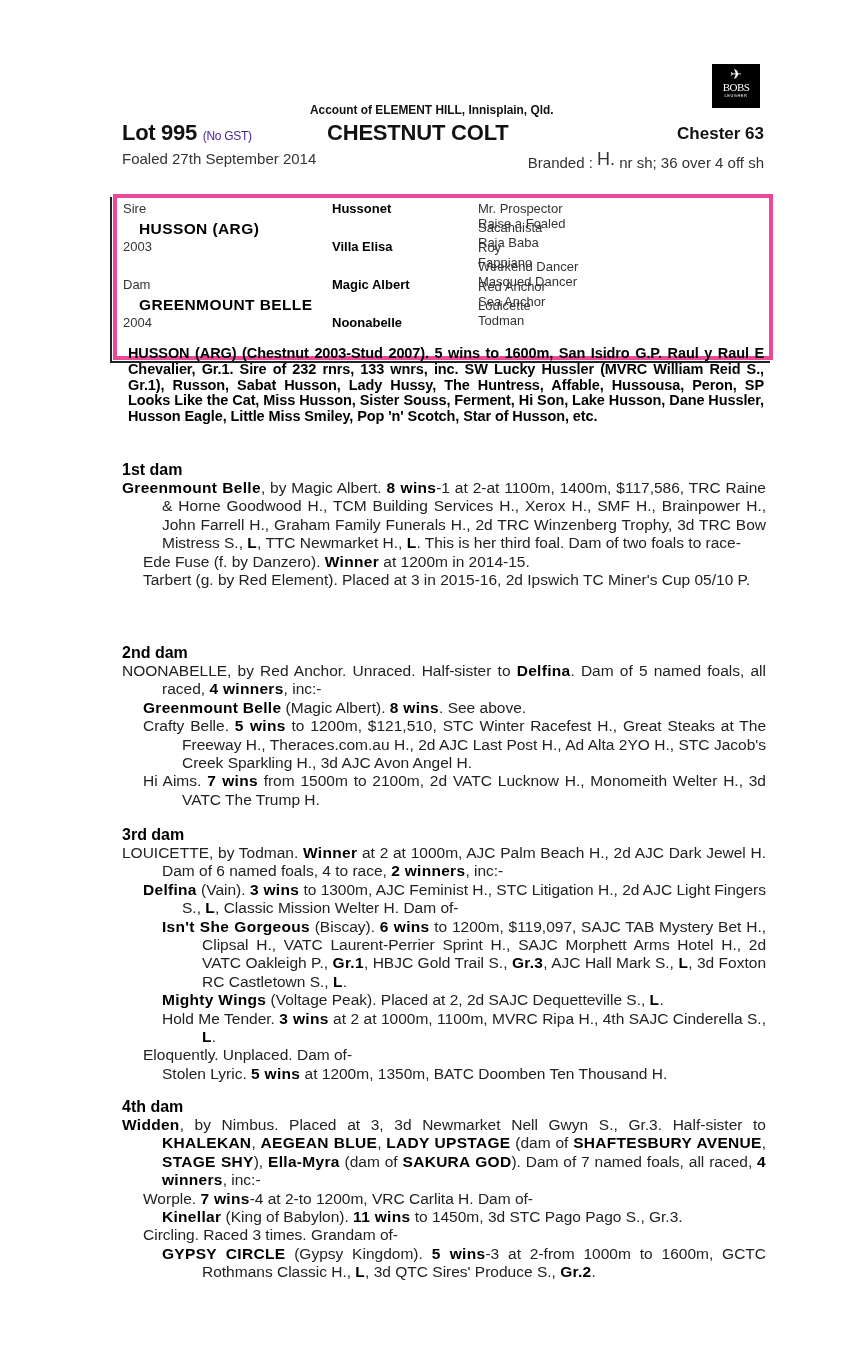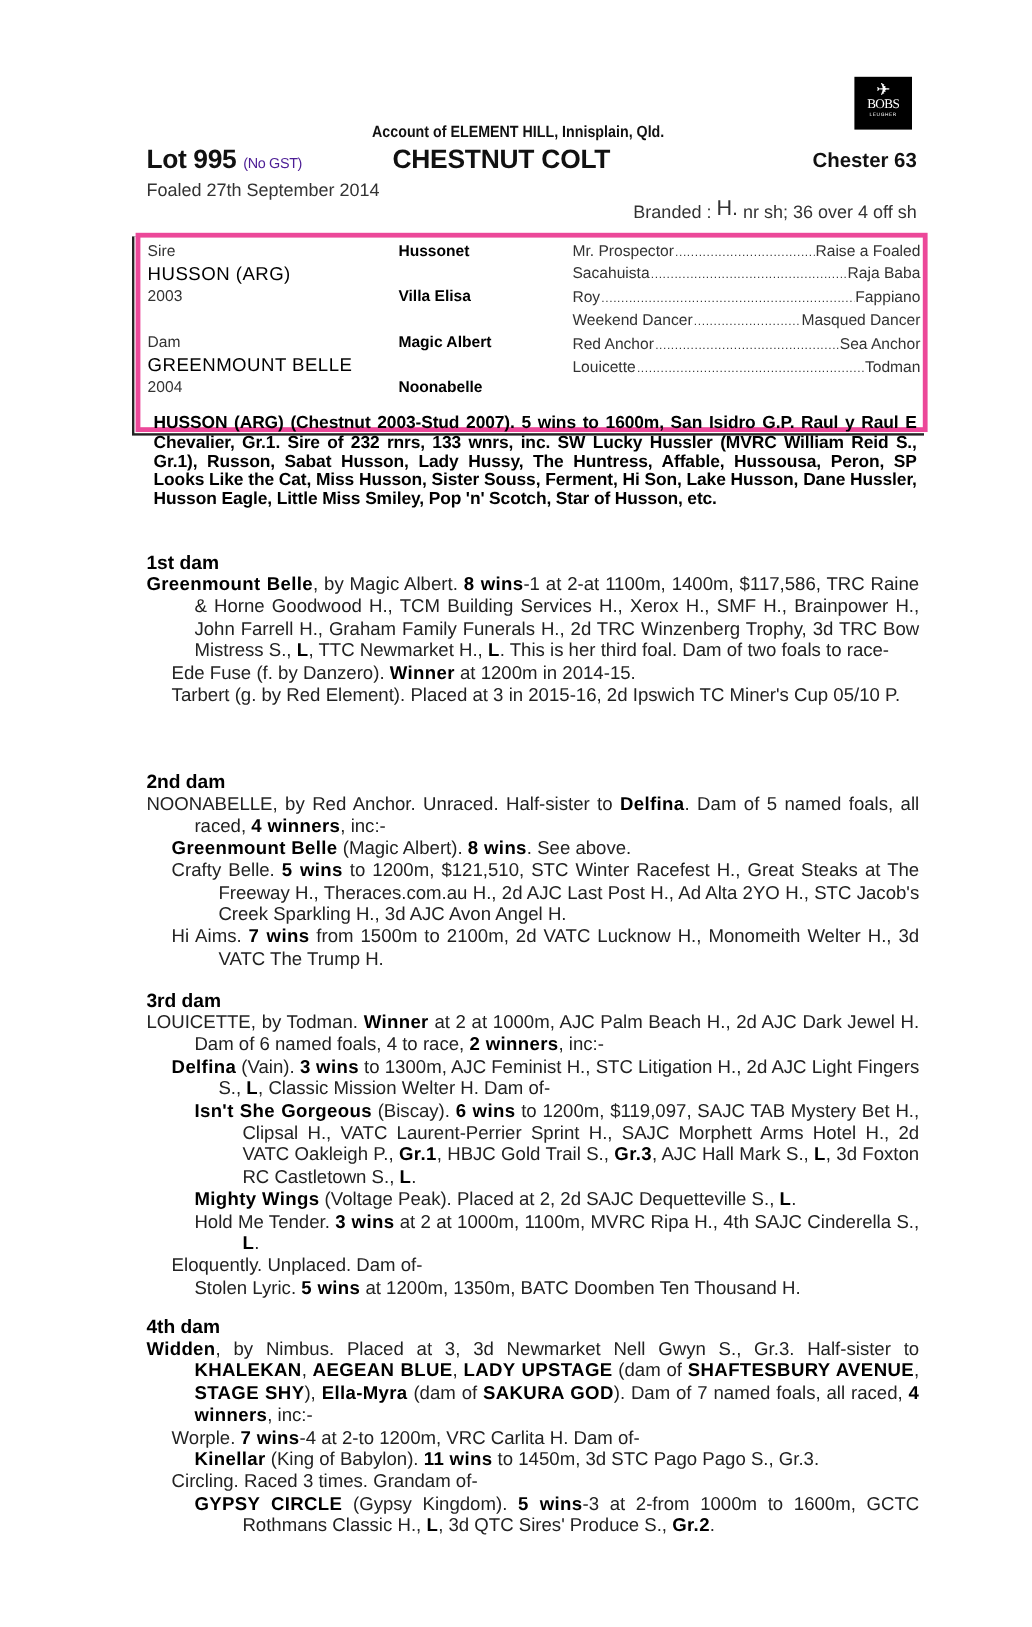--- a/index.html
+++ b/index.html
@@ -16,33 +16,33 @@
              font-weight: bold; font-size: 13.5px; transform: scaleX(0.88); transform-origin: 445px 0; }
   .account span { display: inline-block; }
 
   .lotline { position: absolute; left: 122px; top: 120px; width: 644px; height: 28px; }
   .lot { position: absolute; left: 0; top: 0; font-weight: bold; font-size: 22px; letter-spacing: -0.3px; }
   .gst { font-weight: normal; font-size: 12px; color: #4c1d95; }
   .colt { position: absolute; left: 205px; top: 0; font-weight: bold; font-size: 22px; letter-spacing: -0.2px; }
   .vendor { position: absolute; right: 2px; top: 4px; font-weight: bold; font-size: 17px; }
 
   .foaled { position: absolute; left: 122px; top: 150px; font-size: 15px; color: #333; }
-  .branded { position: absolute; right: 96px; top: 166px; font-size: 15px; color: #333; }
+  .branded { position: absolute; right: 96px; top: 152px; font-size: 15px; color: #333; }
   .branded .h { font-size: 18px; position: relative; top: -3px; }
 
   .pedigree { position: absolute; left: 113px; top: 194px; width: 652px; height: 158px;
               border: 4px solid #ec4899; box-shadow: -2px 2px 0 -1px #fff, -3px 3px 0 #222; }
   .ped-left { position: absolute; left: 6px; top: 3px; width: 340px; }
   .ped-row { position: relative; height: 19px; font-size: 13px; color: #333; }
   .ped-row .a { position: absolute; left: 0; }
   .ped-row .b { position: absolute; left: 190px; padding-left: 19px; }
-  .ped-bold { font-weight: 400; font-size: 15.5px; color: #000; letter-spacing: 0.4px; height: 19px; }
+  .ped-bold { font-weight: 700; font-size: 15.5px; color: #000; letter-spacing: 0.4px; height: 19px; margin-left: 16px; }
   .ped-gap { height: 19px; }
   .ped-right { position: absolute; left: 360px; top: 3px; width: 290px; }
-  .anc { display: flex; height: 19.4px; font-size: 13px; color: #333; align-items: baseline; }
+  .anc { display: flex; height: 19.4px; font-size: 13px; color: #333; align-items: baseline; flex-direction: column; }
   .anc .l { white-space: nowrap; }
   .anc .dots { flex: 1; overflow: hidden; white-space: nowrap; letter-spacing: 0.5px; font-size: 10px; margin: 0 1px; }
   .anc .dots::before { content: ".............................................................................................."; }
   .anc .r { white-space: nowrap; }
 
   .sire-summary { position: absolute; left: 128px; top: 346px; width: 636px; font-weight: 700; font-size: 14.5px;
                   line-height: 15.8px; text-align: justify; color: #000; letter-spacing: -0.1px; }
 
   .section { position: absolute; left: 122px; width: 644px; font-size: 15.5px; line-height: 18.4px; color: #222; }
   .sec-title { font-weight: 900; font-size: 16px; color: #000; height: 18px; }

